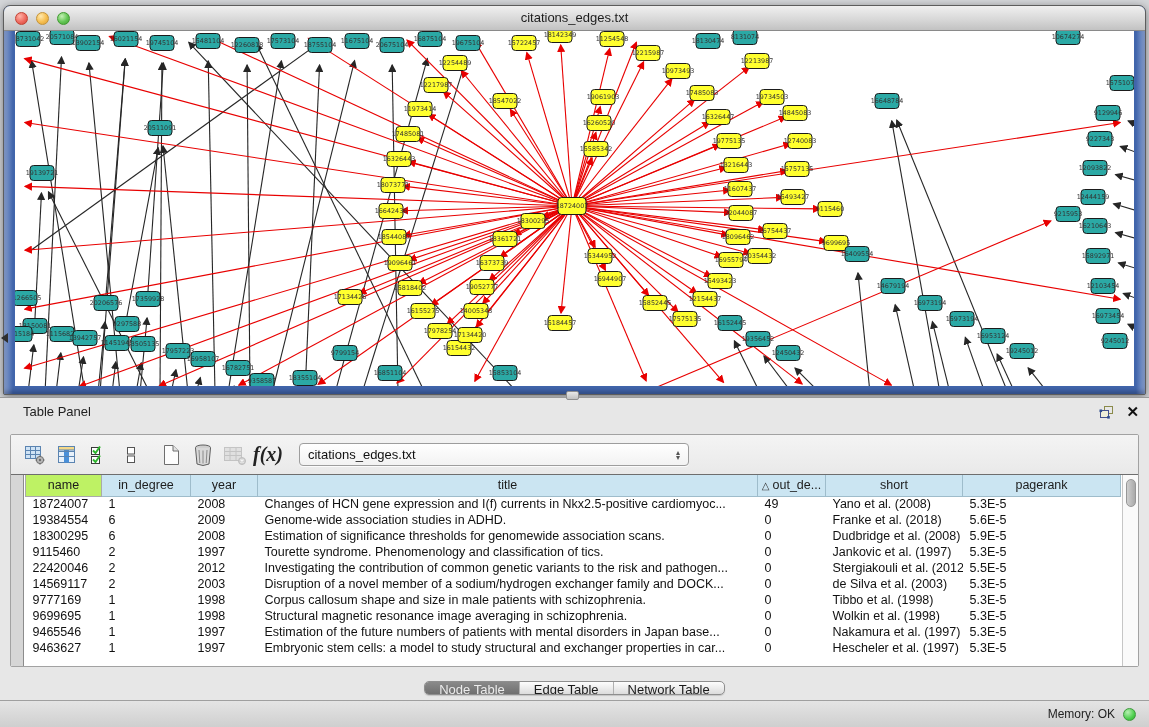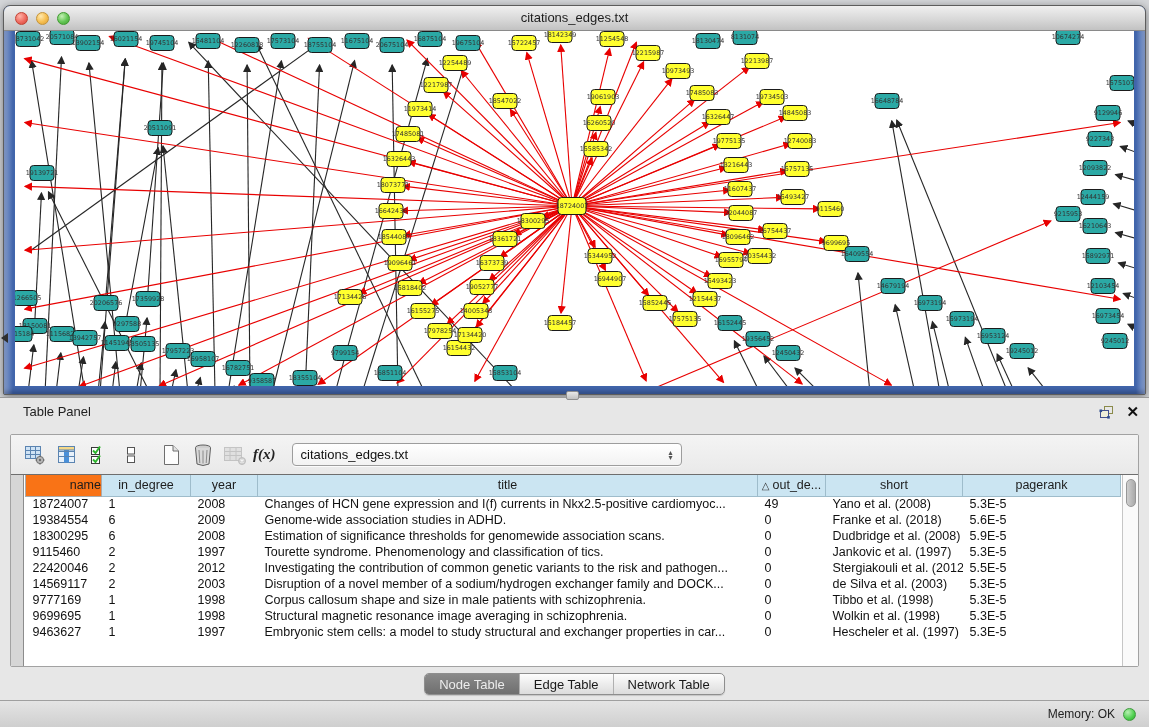--- a/index.html
+++ b/index.html
@@ -45,50 +45,50 @@
   .close-icon { font-size:15px; font-weight:bold; color:#111; line-height:1; cursor:default; }
 
   .inner-panel { position:absolute; left:10px; right:10px; top:36px; bottom:33px;
     background:#ffffff; border:1px solid #a2a2a2; border-radius:2px;
     display:flex; flex-direction:column; overflow:hidden; }
   .toolbar { height:40px; background:linear-gradient(#f4f4f4,#e9e9e9);
     border-bottom:1px solid #6e6e6e; display:flex; align-items:center; padding-left:8px; }
   .tbtn { width:32px; height:30px; display:flex; align-items:center; justify-content:center; }
   .tbtn svg { display:block; }
   .fx-label { font-family:"Liberation Serif", serif; font-style:italic; font-weight:bold;
-    font-size:15px; color:#222; margin:0 6px 0 2px; }
+    font-size:20px; color:#222; margin:0 6px 0 2px; }
   .combobox { margin-left:10px; width:390px; height:23px; border:1px solid #9d9d9d;
     border-radius:4px; background:linear-gradient(#ffffff,#f2f2f2);
     display:flex; align-items:center; padding:0 8px; font-size:13px; color:#111;
     box-shadow:0 1px 0 rgba(255,255,255,.8); }
   .combobox .cb-text { flex:1; }
   .cb-arrows { display:flex; flex-direction:column; line-height:5px; font-size:8px; color:#555; }
 
   .table-scroll { flex:1; position:relative; background:#fff; overflow:hidden; }
   .gutter { position:absolute; left:0; top:0; bottom:0; width:13px;
     background:#d6d6d6; border-right:1px solid #8c8c8c; z-index:2; }
   .vscroll { position:absolute; right:0; top:0; bottom:0; width:16px;
     background:#fafafa; border-left:1px solid #c6c6c6; z-index:2; }
   .vthumb { margin:4px auto 0; width:10px; height:28px; border-radius:6px;
     background:linear-gradient(90deg,#cfcfcf,#a9a9a9); border:1px solid #979797; }
   table.data { position:absolute; left:14px; right:17px; top:0;
     width:calc(100% - 31px); border-collapse:collapse; table-layout:fixed; }
   table.data th { height:21px; background:#cbe5f2; border:1px solid #9ebccb; border-top:none;
     font-weight:normal; font-size:12.5px; color:#1c1c1c; text-align:center;
     overflow:hidden; white-space:nowrap; }
-  table.data th.first { background:#f97316; border-color:#aaaaaa;text-align:right; }
+  table.data th.first { background:#bef264; border-color:#aaaaaa; }
   table.data th .sort-glyph { font-size:10px; margin-right:3px; color:#333; }
   table.data td { height:16px; font-size:12.5px; color:#111; padding:0 4px 0 7px;
     white-space:nowrap; overflow:hidden; background:#fff; }
   th.c-name{width:76px} th.c-ind{width:89px} th.c-year{width:67px} th.c-title{width:500px}
   th.c-out{width:68px} th.c-short{width:137px} th.c-pr{width:auto}
 
   .tabs-row { position:absolute; left:0; right:0; bottom:5px; display:flex; justify-content:center; }
   .seg { display:flex; border:1px solid #8e8e8e; border-radius:5px; overflow:hidden;
-    background:linear-gradient(#fdfdfd,#dcdcdc); height:22px; box-shadow:0 1px 1px rgba(0,0,0,.15);margin-top:24px; }
+    background:linear-gradient(#fdfdfd,#dcdcdc); height:14px; box-shadow:0 1px 1px rgba(0,0,0,.15);margin-top:24px; }
   .seg button { border:none; background:transparent; padding:0 14px; font-size:13px;
     color:#1a1a1a; font-family:"Liberation Sans",sans-serif; border-left:1px solid #b0b0b0; }
   .seg button:first-child { border-left:none; }
   .seg button.active { background:linear-gradient(#8a8a8a,#6f6f6f); color:#ececec; }
 
   
   .statusbar { position:absolute; left:0; right:0; bottom:0; height:27px;
     background:linear-gradient(#e4e4e4,#cfcfcf); border-top:1px solid #9f9f9f; }
   .mem { position:absolute; right:34px; top:0; height:27px; line-height:27px;
     font-size:12px; color:#222; }
@@ -873,20 +873,29 @@
               <tr>
                 <td>9699695</td>
                 <td>1</td>
                 <td>1998</td>
                 <td>Structural magnetic resonance image averaging in schizophrenia.</td>
                 <td>0</td>
                 <td>Wolkin et al. (1998)</td>
                 <td>5.3E-5</td>
               </tr>
               <tr>
+                <td>9465546</td>
+                <td>1</td>
+                <td>1997</td>
+                <td>Estimation of the future numbers of patients with mental disorders in Japan base...</td>
+                <td>0</td>
+                <td>Nakamura et al. (1997)</td>
+                <td>5.3E-5</td>
+              </tr>
+              <tr>
                 <td>9463627</td>
                 <td>1</td>
                 <td>1997</td>
                 <td>Embryonic stem cells: a model to study structural and exchanger properties in car...</td>
                 <td>0</td>
                 <td>Hescheler et al. (1997)</td>
                 <td>5.3E-5</td>
               </tr>
             </tbody>
         </table>

